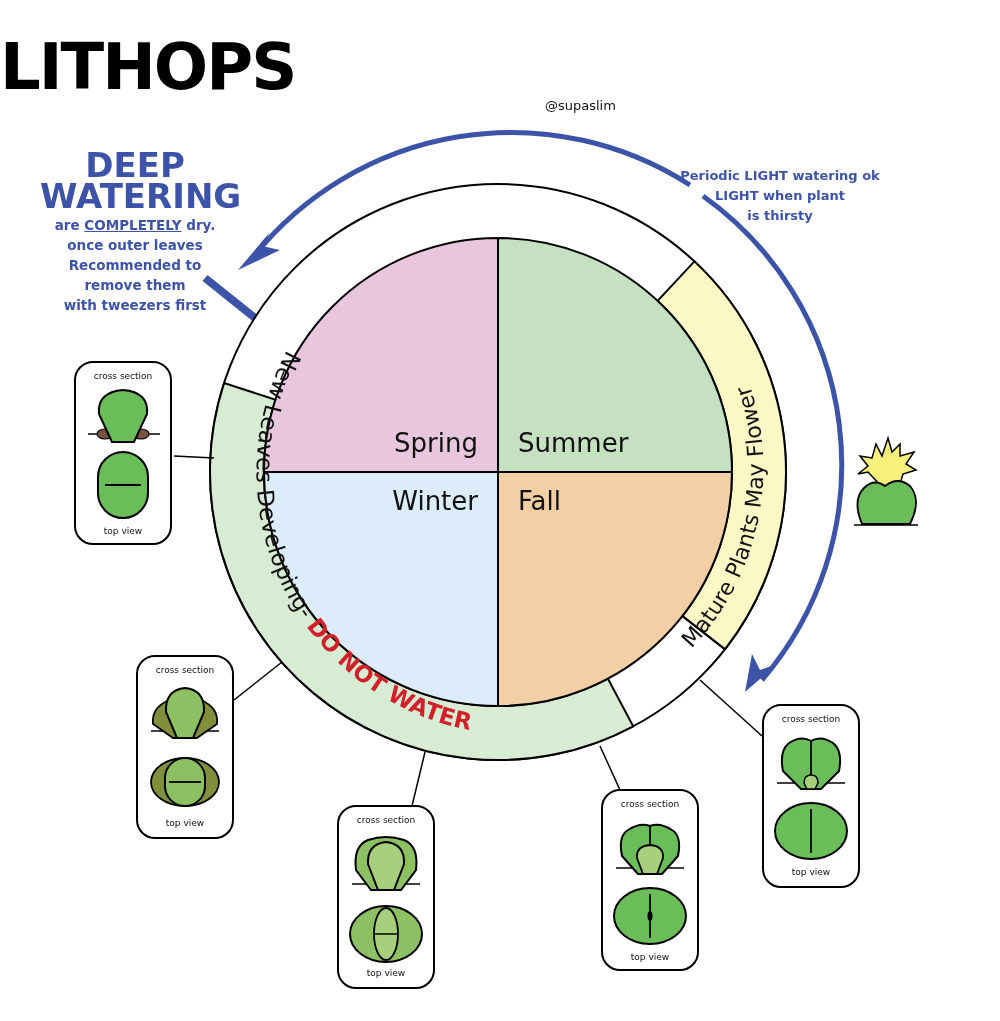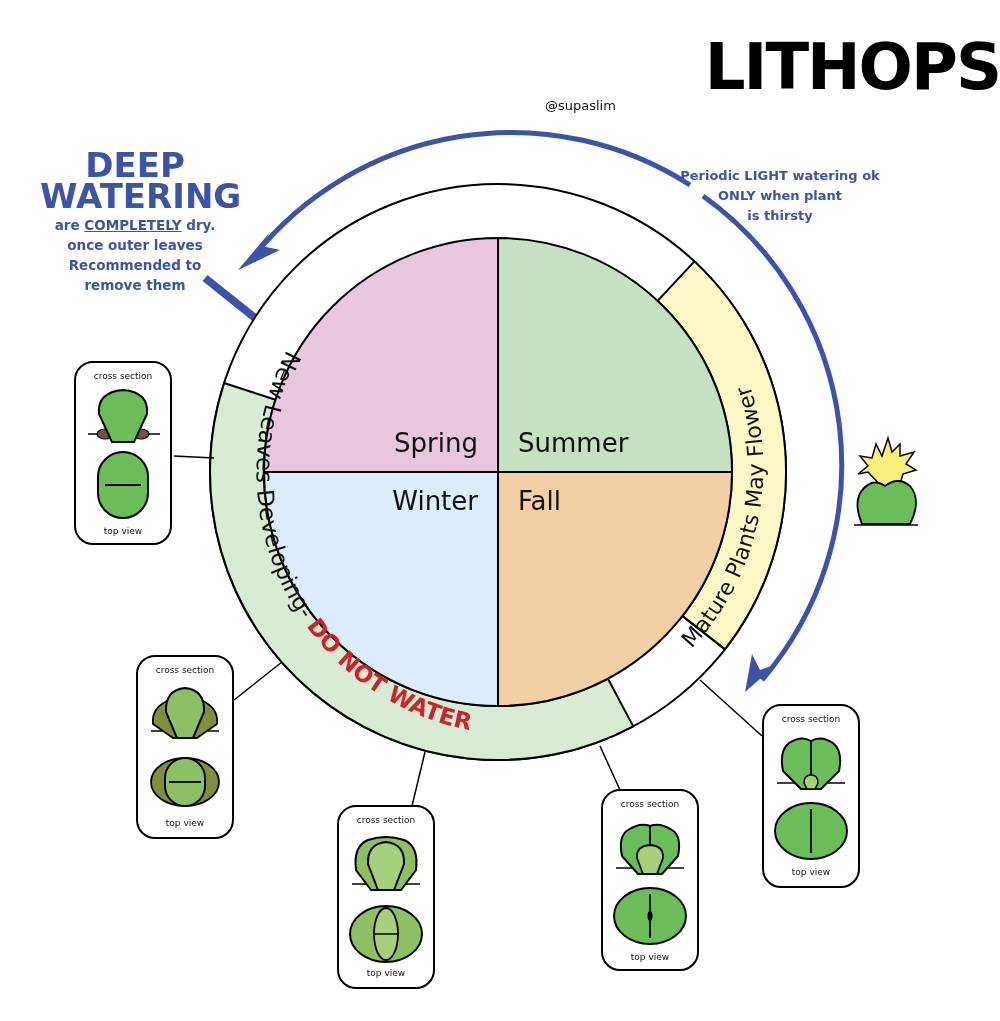--- a/index.html
+++ b/index.html
@@ -1,18 +1,18 @@
 <!DOCTYPE html>
 <html><head>
 <meta charset="utf-8">
 <style>
   html, body { margin: 0; padding: 0; background: #ffffff; }
   body { width: 1000px; height: 1021px; position: relative; overflow: hidden; font-family: "Liberation Sans", sans-serif; }
   #stage { position: absolute; left: 0; top: 0; width: 1000px; height: 1021px; }
-  .title { position: absolute; left: 0; width: 1000px; top: 30px; text-align: right; font-family: "DejaVu Sans", sans-serif; font-weight: bold; font-size: 64px; letter-spacing: -2px; color: #000; }
+  .title { position: absolute; left: 0; width: 1000px; top: 30px; text-align: left; font-family: "DejaVu Sans", sans-serif; font-weight: bold; font-size: 64px; letter-spacing: -2px; color: #000; }
   .handle { position: absolute; left: 545px; top: 98px; font-family: "DejaVu Sans", sans-serif; font-size: 13px; color: #111; }
   .note { position: absolute; text-align: center; color: #3d53a8; font-family: "DejaVu Sans", sans-serif; font-weight: bold; }
   .deep-title { left: 40px; top: 150px; width: 190px; font-size: 34px; line-height: 31px; }
   .deep-body { left: 30px; top: 215px; width: 210px; font-size: 13.5px; line-height: 20px; }
   .deep-body u { text-decoration: underline; }
   .light-note { left: 660px; top: 166px; width: 240px; font-size: 13px; line-height: 20px; }
   .card-label { font-family: "DejaVu Sans", sans-serif; font-size: 9px; fill: #111; }
 </style>
 </head>
 <body>
@@ -24,25 +24,26 @@
 
   <div class="note deep-title">
     <div>DEEP</div>
     <div>WATERING</div>
   </div>
   <div class="note deep-body">
     <div><span>are </span><u>COMPLETELY</u><span> dry.</span></div>
     <div>once outer leaves</div>
     <div>Recommended to</div>
     <div>remove them</div>
+    <div>with tweezers first</div>
   </div>
 
   <div class="note light-note">
     <div>Periodic LIGHT watering ok</div>
-    <div>ONLY when plant</div>
+    <div>LIGHT when plant</div>
     <div>is thirsty</div>
   </div>
 
   <svg width="1000" height="1021" viewBox="0 0 1000 1021" style="position:absolute;left:0;top:0;">
     <defs>
       <path id="arcLeft" d="M 287 350 A 262 262 0 0 0 500 734 A 262 262 0 0 0 607 712"></path>
       <path id="arcRight" d="M 690 650 A 262 262 0 0 0 716 318"></path>
     </defs>
 
     <path d="M 690 185 A 330 330 0 0 0 254 256" fill="none" stroke="#3d53a8" stroke-width="5"></path>

